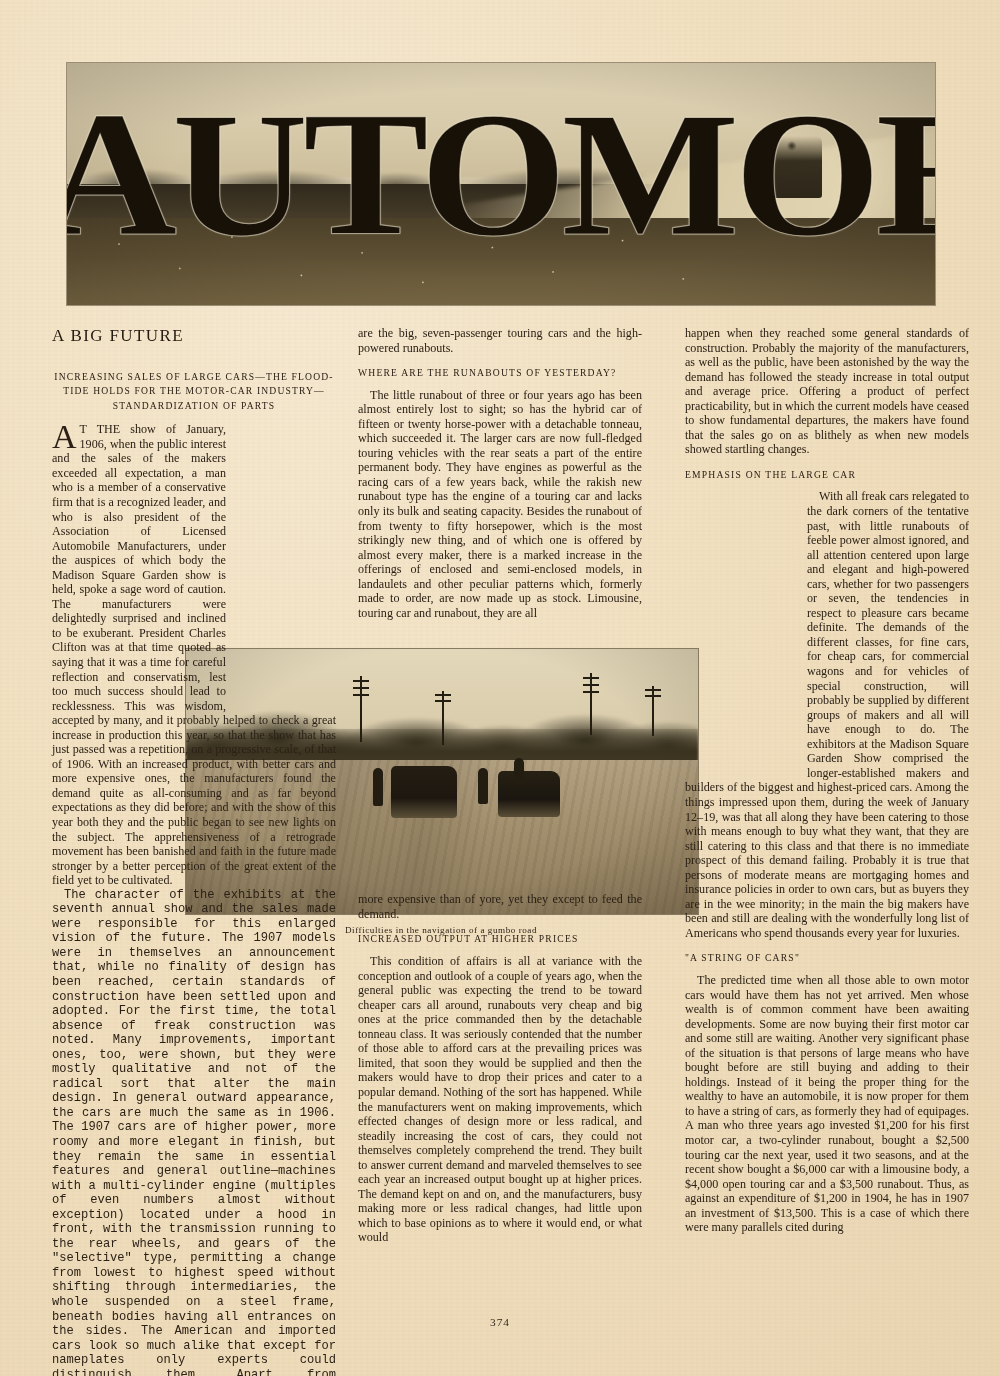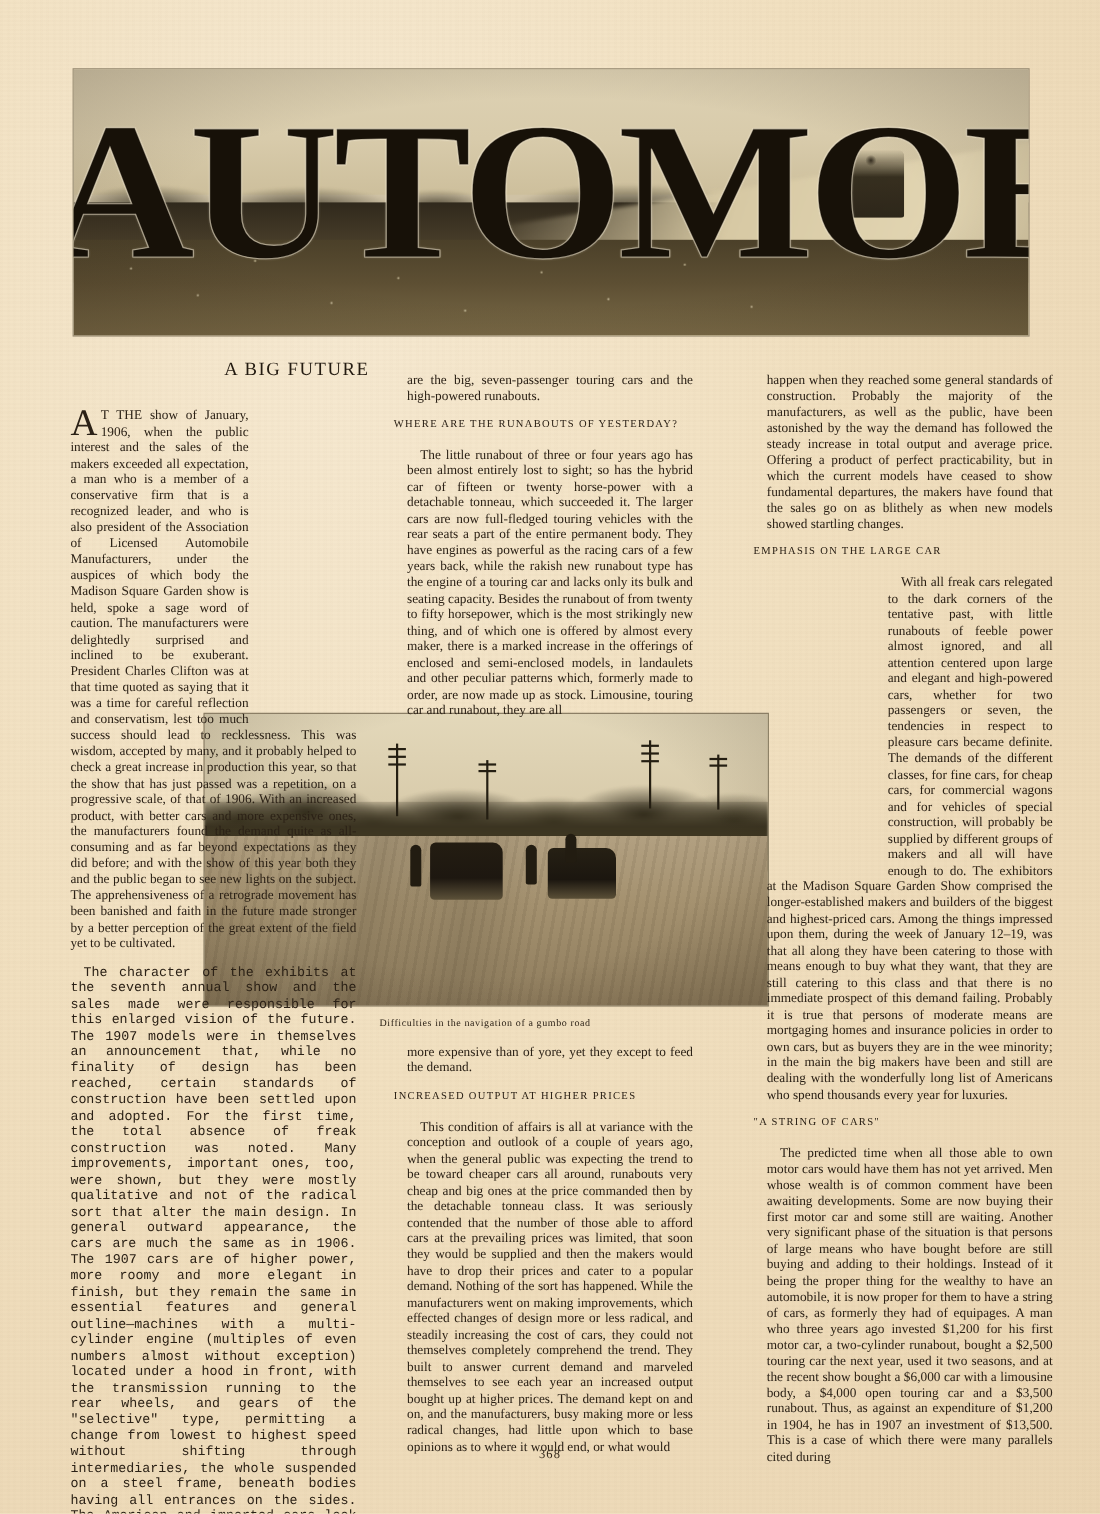--- a/index.html
+++ b/index.html
@@ -110,35 +110,35 @@
   }
 
   
   .cols{position:absolute; left:52px; top:326px; width:896px; height:990px;}
   .col{position:absolute; top:0; width:284px; height:100%;}
   .col-1{left:0;}
   .col-2{left:306px;}
   .col-3{left:633px;}
 
   p, .head-sec{
-    margin:12px;
+    margin:0;
     font-size:12.1px;
     line-height:14.55px;
     text-align:justify;
     text-justify:inter-word;
     hyphens:none;
     color:#2b2116;
   }
   p + p{text-indent:12px;font-family:Liberation Mono, monospace;}
   p.noind{text-indent:0;}
   p.ind{text-indent:12px;}
 
   h1.article-title{
     margin:0 0 24px 0;
-    text-align:right;
+    text-align:left;
     font-size:17px;
     font-weight:400;
     letter-spacing:1.4px;
     color:#241b11;
   }
   .deck{
     margin:0 0 9px 0;
     text-align:center;
     font-size:9.6px;
     letter-spacing:1.15px;
@@ -285,20 +285,21 @@
   <div class="ph-carB"></div>
   <div class="ph-fig" style="left:64%;top:41%;height:26px;"></div>
   <div class="ph-vign"></div>
 </div>
 <div class="photo-caption">Difficulties in the navigation of a gumbo road</div>
 
 <div class="cols">
 
   <div class="col col-1">
     <h1 class="article-title">A BIG FUTURE</h1>
+    <div class="deck">INCREASING SALES OF LARGE CARS—THE FLOOD-TIDE HOLDS FOR THE MOTOR-CAR INDUSTRY—STANDARDIZATION OF PARTS</div>
     <div class="wrap-left"></div>
     <p class="dropcap noind">AT THE show of January, 1906, when the public interest and the sales of the makers exceeded all expectation, a man who is a member of a conservative firm that is a recognized leader, and who is also president of the Association of Licensed Automobile Manufacturers, under the auspices of which body the Madison Square Garden show is held, spoke a sage word of caution. The manufacturers were delightedly surprised and inclined to be exuberant. President Charles Clifton was at that time quoted as saying that it was a time for careful reflection and conservatism, lest too much success should lead to recklessness. This was wisdom, accepted by many, and it probably helped to check a great increase in production this year, so that the show that has just passed was a repetition, on a progressive scale, of that of 1906. With an increased product, with better cars and more expensive ones, the manufacturers found the demand quite as all-consuming and as far beyond expectations as they did before; and with the show of this year both they and the public began to see new lights on the subject. The apprehensiveness of a retrograde movement has been banished and faith in the future made stronger by a better perception of the great extent of the field yet to be cultivated.</p>
     <p class="ind">The character of the exhibits at the seventh annual show and the sales made were responsible for this enlarged vision of the future. The 1907 models were in themselves an announcement that, while no finality of design has been reached, certain standards of construction have been settled upon and adopted. For the first time, the total absence of freak construction was noted. Many improvements, important ones, too, were shown, but they were mostly qualitative and not of the radical sort that alter the main design. In general outward appearance, the cars are much the same as in 1906. The 1907 cars are of higher power, more roomy and more elegant in finish, but they remain the same in essential features and general outline—machines with a multi-cylinder engine (multiples of even numbers almost without exception) located under a hood in front, with the transmission running to the rear wheels, and gears of the "selective" type, permitting a change from lowest to highest speed without shifting through intermediaries, the whole suspended on a steel frame, beneath bodies having all entrances on the sides. The American and imported cars look so much alike that except for nameplates only experts could distinguish them. Apart from improvements in mechanical details the newest features of 1907 cars, those that appeal to the eye and show the trend of popular demand,</p>
   </div>
 
   <div class="col col-2">
     <p class="noind">are the big, seven-passenger touring cars and the high-powered runabouts.</p>
     <div class="head-sec">WHERE ARE THE RUNABOUTS OF YESTERDAY?</div>
     <p class="ind">The little runabout of three or four years ago has been almost entirely lost to sight; so has the hybrid car of fifteen or twenty horse-power with a detachable tonneau, which succeeded it. The larger cars are now full-fledged touring vehicles with the rear seats a part of the entire permanent body. They have engines as powerful as the racing cars of a few years back, while the rakish new runabout type has the engine of a touring car and lacks only its bulk and seating capacity. Besides the runabout of from twenty to fifty horsepower, which is the most strikingly new thing, and of which one is offered by almost every maker, there is a marked increase in the offerings of enclosed and semi-enclosed models, in landaulets and other peculiar patterns which, formerly made to order, are now made up as stock. Limousine, touring car and runabout, they are all</p>
     <div style="height:272px;"></div>
@@ -311,13 +312,13 @@
     <p class="noind">happen when they reached some general standards of construction. Probably the majority of the manufacturers, as well as the public, have been astonished by the way the demand has followed the steady increase in total output and average price. Offering a product of perfect practicability, but in which the current models have ceased to show fundamental departures, the makers have found that the sales go on as blithely as when new models showed startling changes.</p>
     <div class="head-sec">EMPHASIS ON THE LARGE CAR</div>
     <div class="wrap-right"></div>
     <p class="ind">With all freak cars relegated to the dark corners of the tentative past, with little runabouts of feeble power almost ignored, and all attention centered upon large and elegant and high-powered cars, whether for two passengers or seven, the tendencies in respect to pleasure cars became definite. The demands of the different classes, for fine cars, for cheap cars, for commercial wagons and for vehicles of special construction, will probably be supplied by different groups of makers and all will have enough to do. The exhibitors at the Madison Square Garden Show comprised the longer-established makers and builders of the biggest and highest-priced cars. Among the things impressed upon them, during the week of January 12–19, was that all along they have been catering to those with means enough to buy what they want, that they are still catering to this class and that there is no immediate prospect of this demand failing. Probably it is true that persons of moderate means are mortgaging homes and insurance policies in order to own cars, but as buyers they are in the wee minority; in the main the big makers have been and still are dealing with the wonderfully long list of Americans who spend thousands every year for luxuries.</p>
     <div class="head-sec">"A STRING OF CARS"</div>
     <p class="ind">The predicted time when all those able to own motor cars would have them has not yet arrived. Men whose wealth is of common comment have been awaiting developments. Some are now buying their first motor car and some still are waiting. Another very significant phase of the situation is that persons of large means who have bought before are still buying and adding to their holdings. Instead of it being the proper thing for the wealthy to have an automobile, it is now proper for them to have a string of cars, as formerly they had of equipages. A man who three years ago invested $1,200 for his first motor car, a two-cylinder runabout, bought a $2,500 touring car the next year, used it two seasons, and at the recent show bought a $6,000 car with a limousine body, a $4,000 open touring car and a $3,500 runabout. Thus, as against an expenditure of $1,200 in 1904, he has in 1907 an investment of $13,500. This is a case of which there were many parallels cited during</p>
   </div>
 
 </div>
 
-<div class="folio">368</div>
+<div class="folio">374</div>
 
 </body></html>

